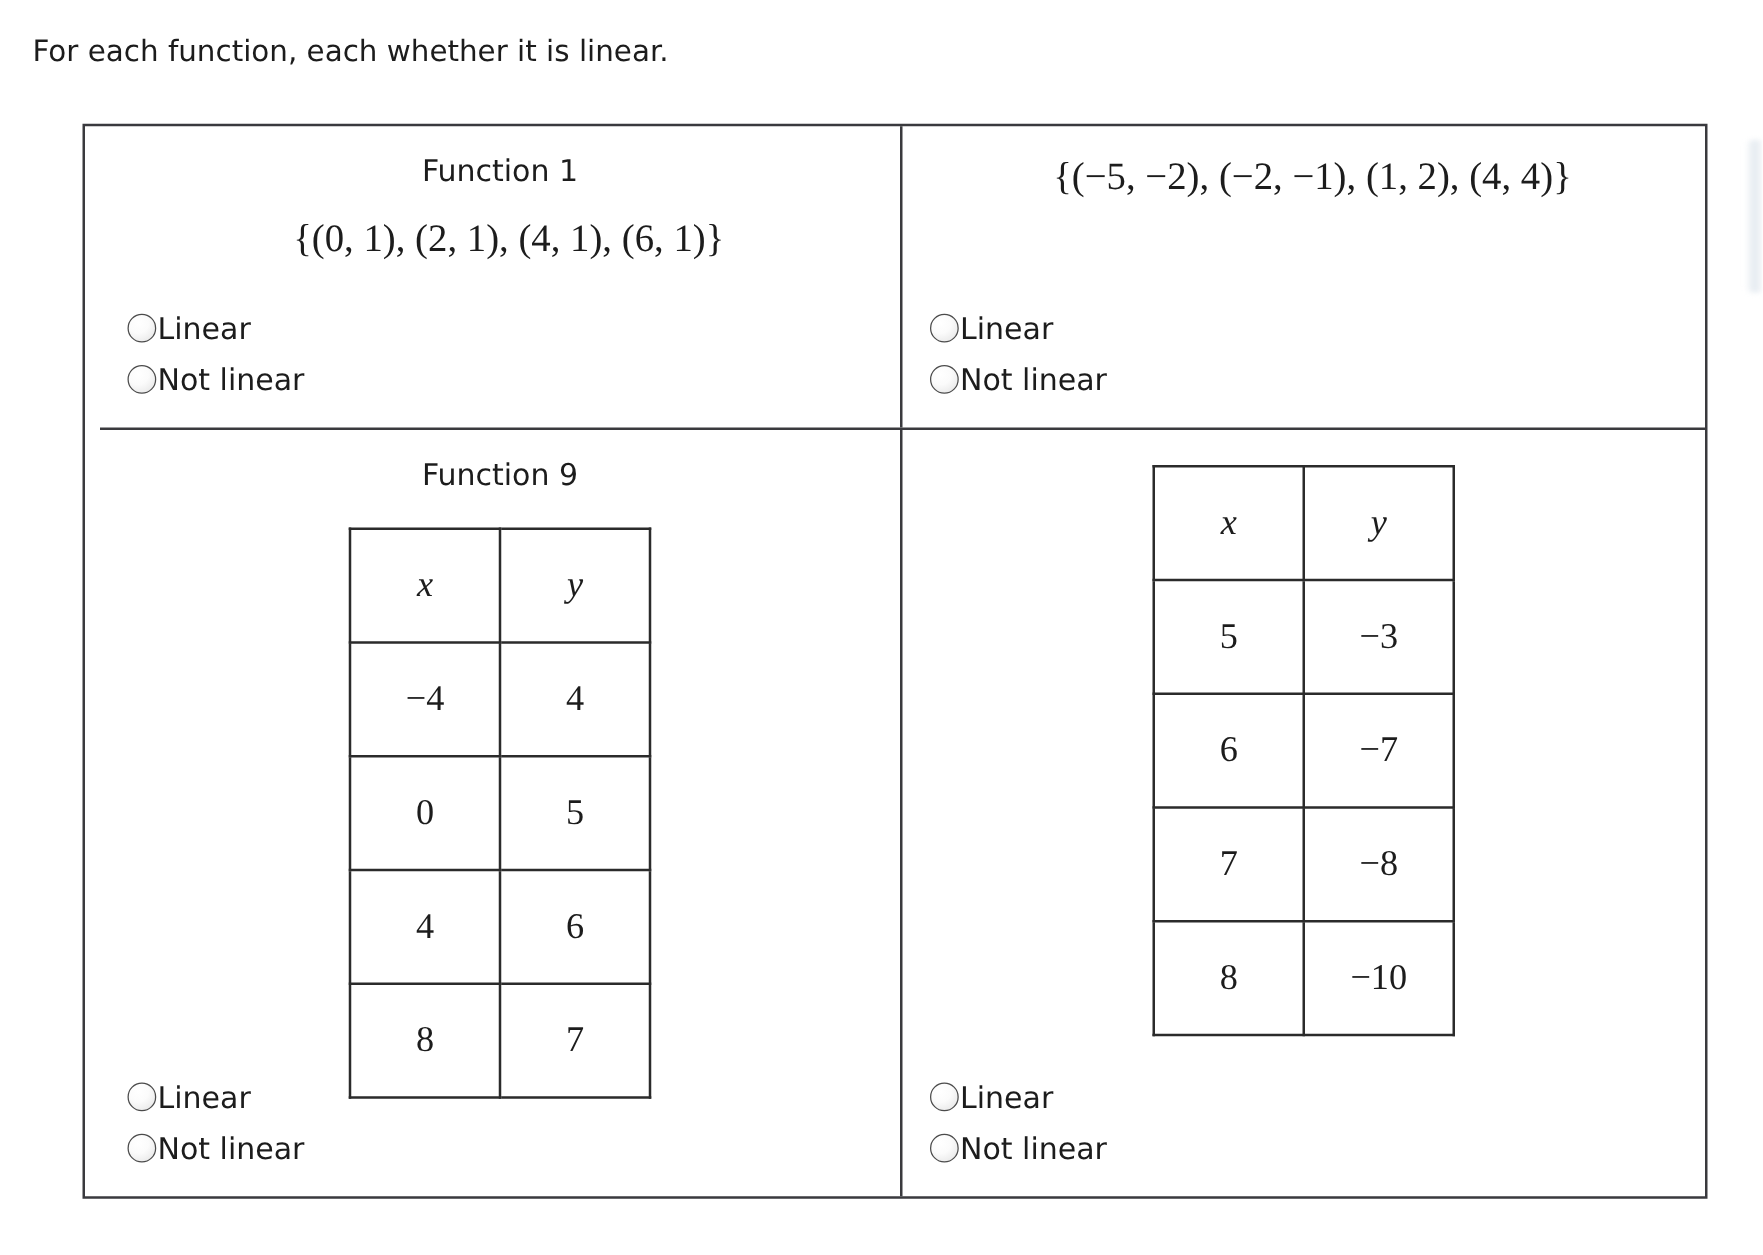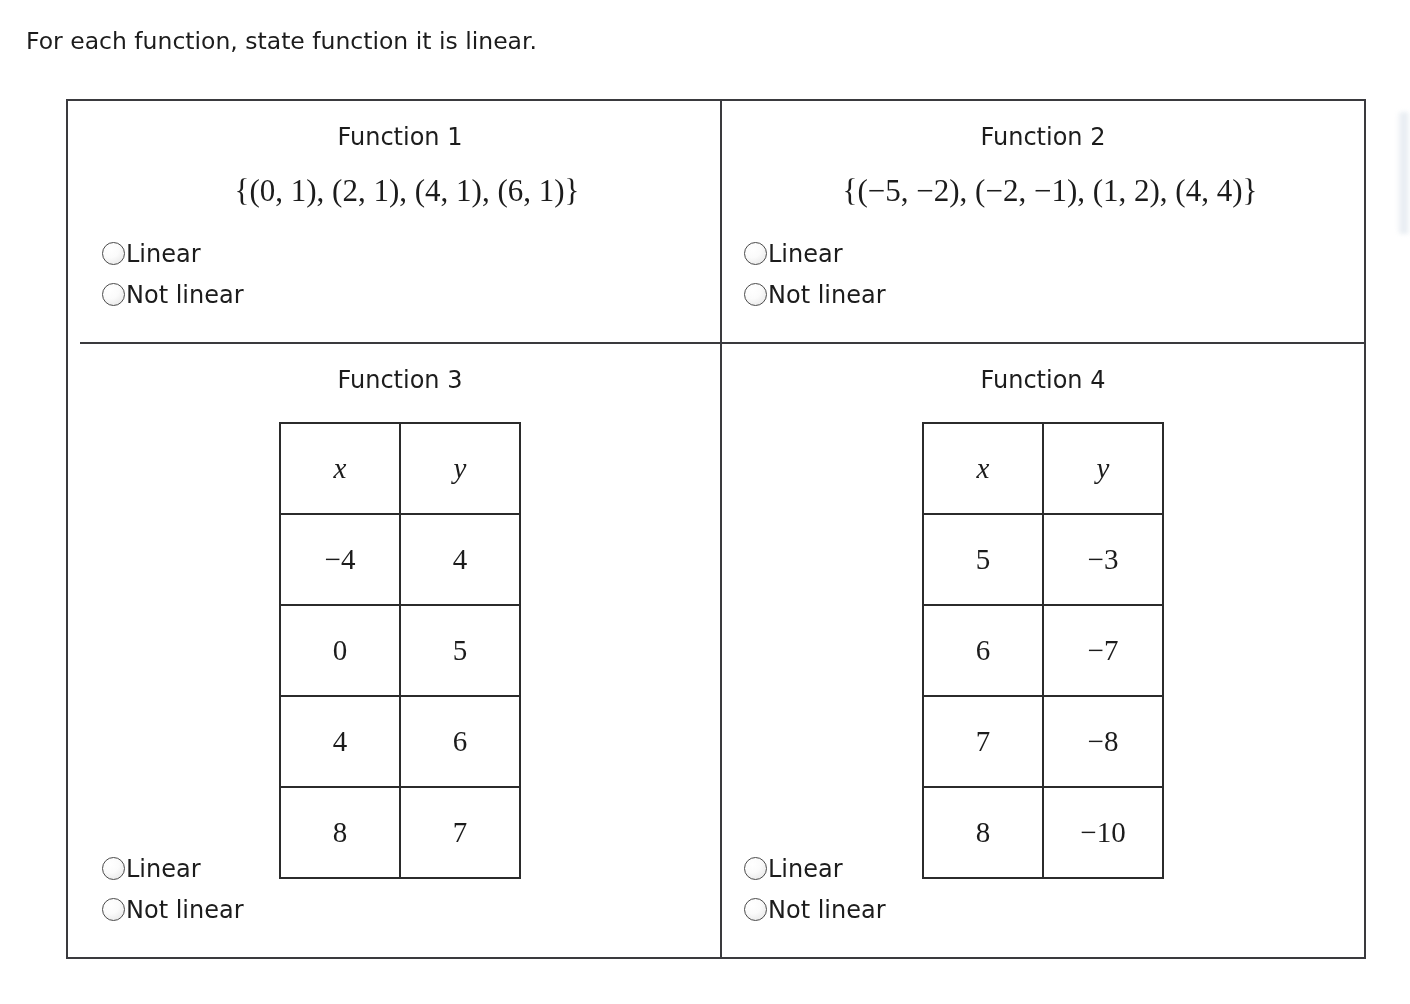--- a/index.html
+++ b/index.html
@@ -76,20 +76,21 @@
   }
 
   
   .options {
     position: absolute;
     left: 22px;
     bottom: 18px;
   }
   .opt {
     display: flex;
+    align-items: center;
     height: 41px;
   }
   .radio {
     width: 23px;
     height: 23px;
     border-radius: 50%;
     border: 1.6px solid #4b4b4b;
     box-sizing: border-box;
     background: radial-gradient(circle at 36% 30%, #ffffff 0%, #fbfbfb 42%, #e2e2e2 100%);
     flex: 0 0 auto;
@@ -136,21 +137,21 @@
     width: 14px;
     height: 122px;
     background: linear-gradient(90deg, rgba(226,232,238,0) 0%, rgba(223,230,237,0.85) 55%, rgba(233,238,243,0.35) 100%);
     border-radius: 6px 0 0 6px;
     filter: blur(2px);
   }
 </style>
 </head>
 <body>
 
-<div class="prompt">For each function, state function it is linear.</div>
+<div class="prompt">For each function, each whether it is linear.</div>
 
 <div class="qbox">
 
   <div class="qrow top">
 
     <div class="cell left">
       <div class="fn-title">Function 1</div>
       <div class="fn-set">{(0, 1), (2, 1), (4, 1), (6, 1)}</div>
       <div class="options">
         <div class="opt">
@@ -158,39 +159,38 @@
           <span class="opt-label">Linear</span>
         </div>
         <div class="opt">
           <span class="radio"></span>
           <span class="opt-label">Not linear</span>
         </div>
       </div>
     </div>
 
     <div class="cell">
-      <div class="fn-title">Function 2</div>
       <div class="fn-set">{(−5, −2), (−2, −1), (1, 2), (4, 4)}</div>
       <div class="options">
         <div class="opt">
           <span class="radio"></span>
           <span class="opt-label">Linear</span>
         </div>
         <div class="opt">
           <span class="radio"></span>
           <span class="opt-label">Not linear</span>
         </div>
       </div>
     </div>
   </div>
 
   <div class="qrow bottom">
 
     <div class="cell left">
-      <div class="fn-title">Function 3</div>
+      <div class="fn-title">Function 9</div>
       <div class="xy-wrap">
         <table class="xy">
           <tbody>
               <tr>
             <td class="head">x</td>
             <td class="head">y</td>
           </tr>
           <tr>
             <td>−4</td>
             <td>4</td>
@@ -216,21 +216,20 @@
           <span class="opt-label">Linear</span>
         </div>
         <div class="opt">
           <span class="radio"></span>
           <span class="opt-label">Not linear</span>
         </div>
       </div>
     </div>
 
     <div class="cell">
-      <div class="fn-title">Function 4</div>
       <div class="xy-wrap">
         <table class="xy">
           <tbody>
               <tr>
             <td class="head">x</td>
             <td class="head">y</td>
           </tr>
           <tr>
             <td>5</td>
             <td>−3</td>

